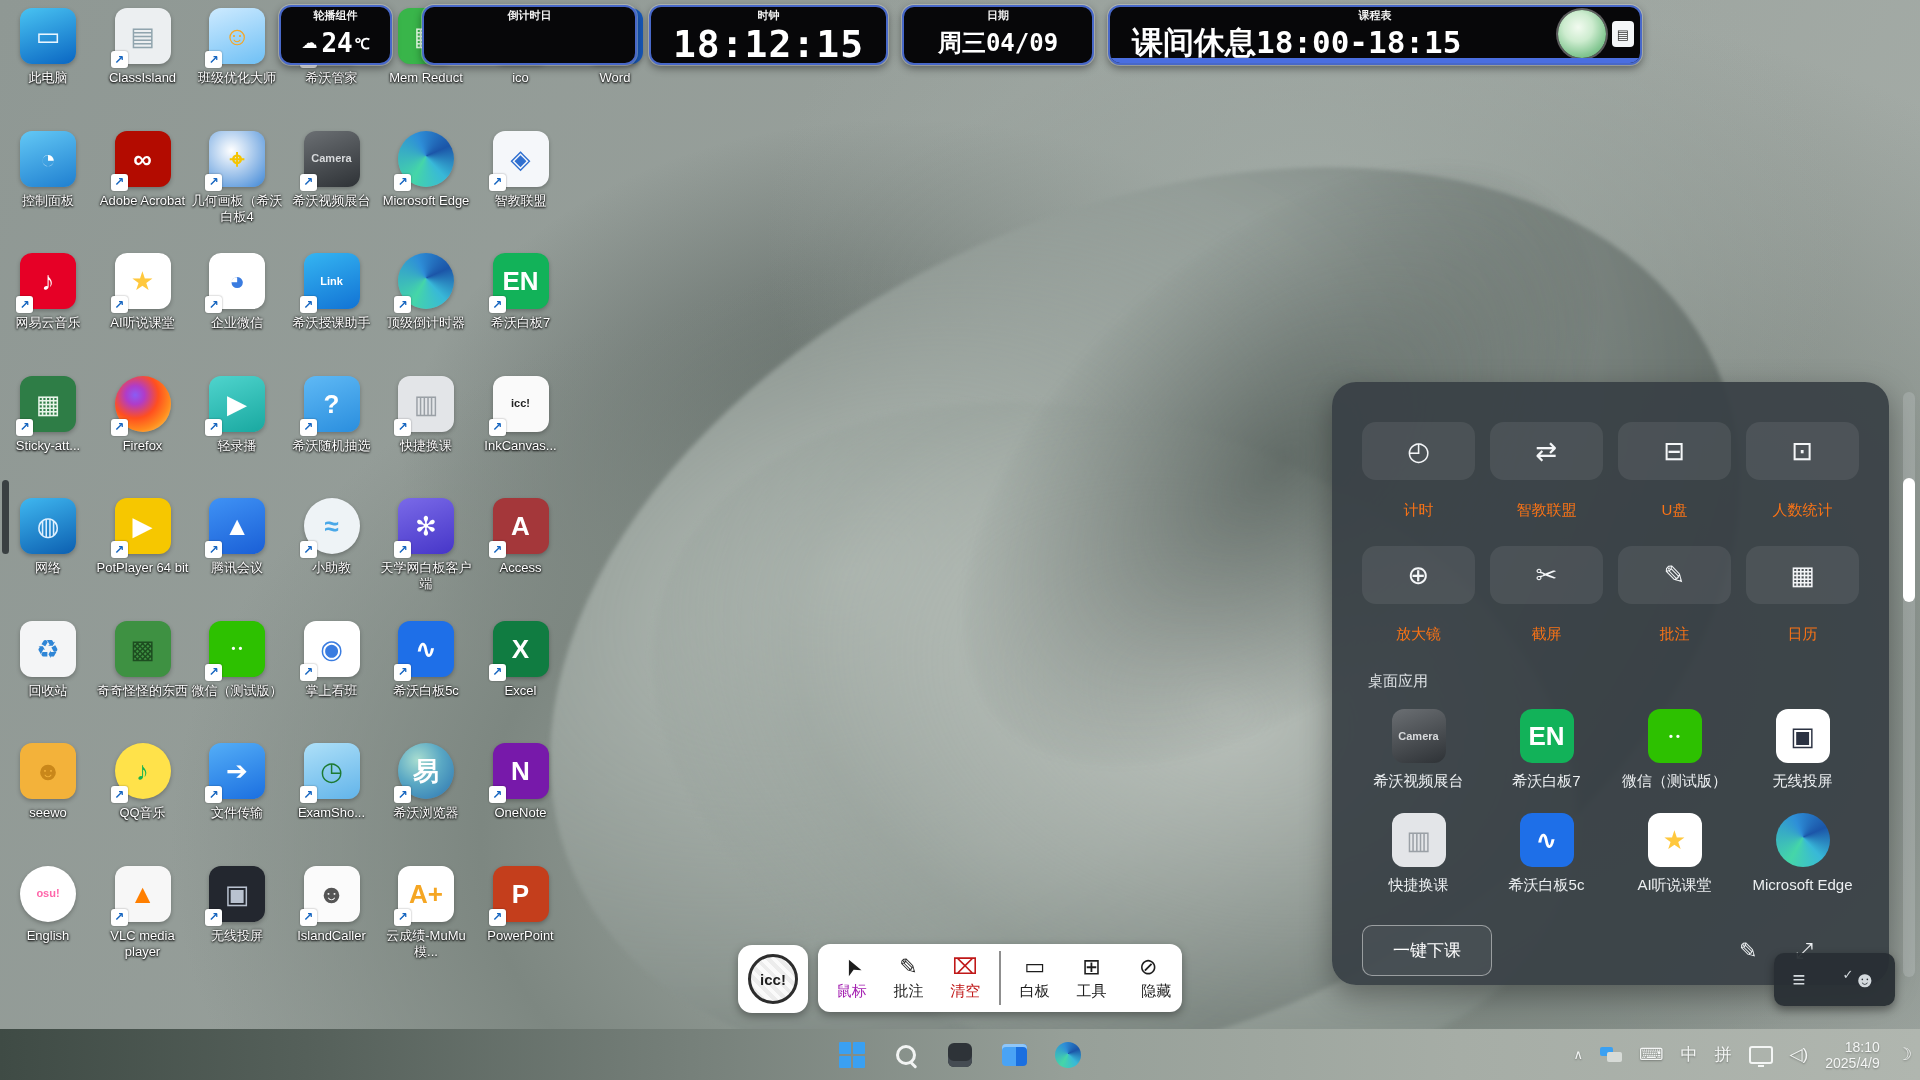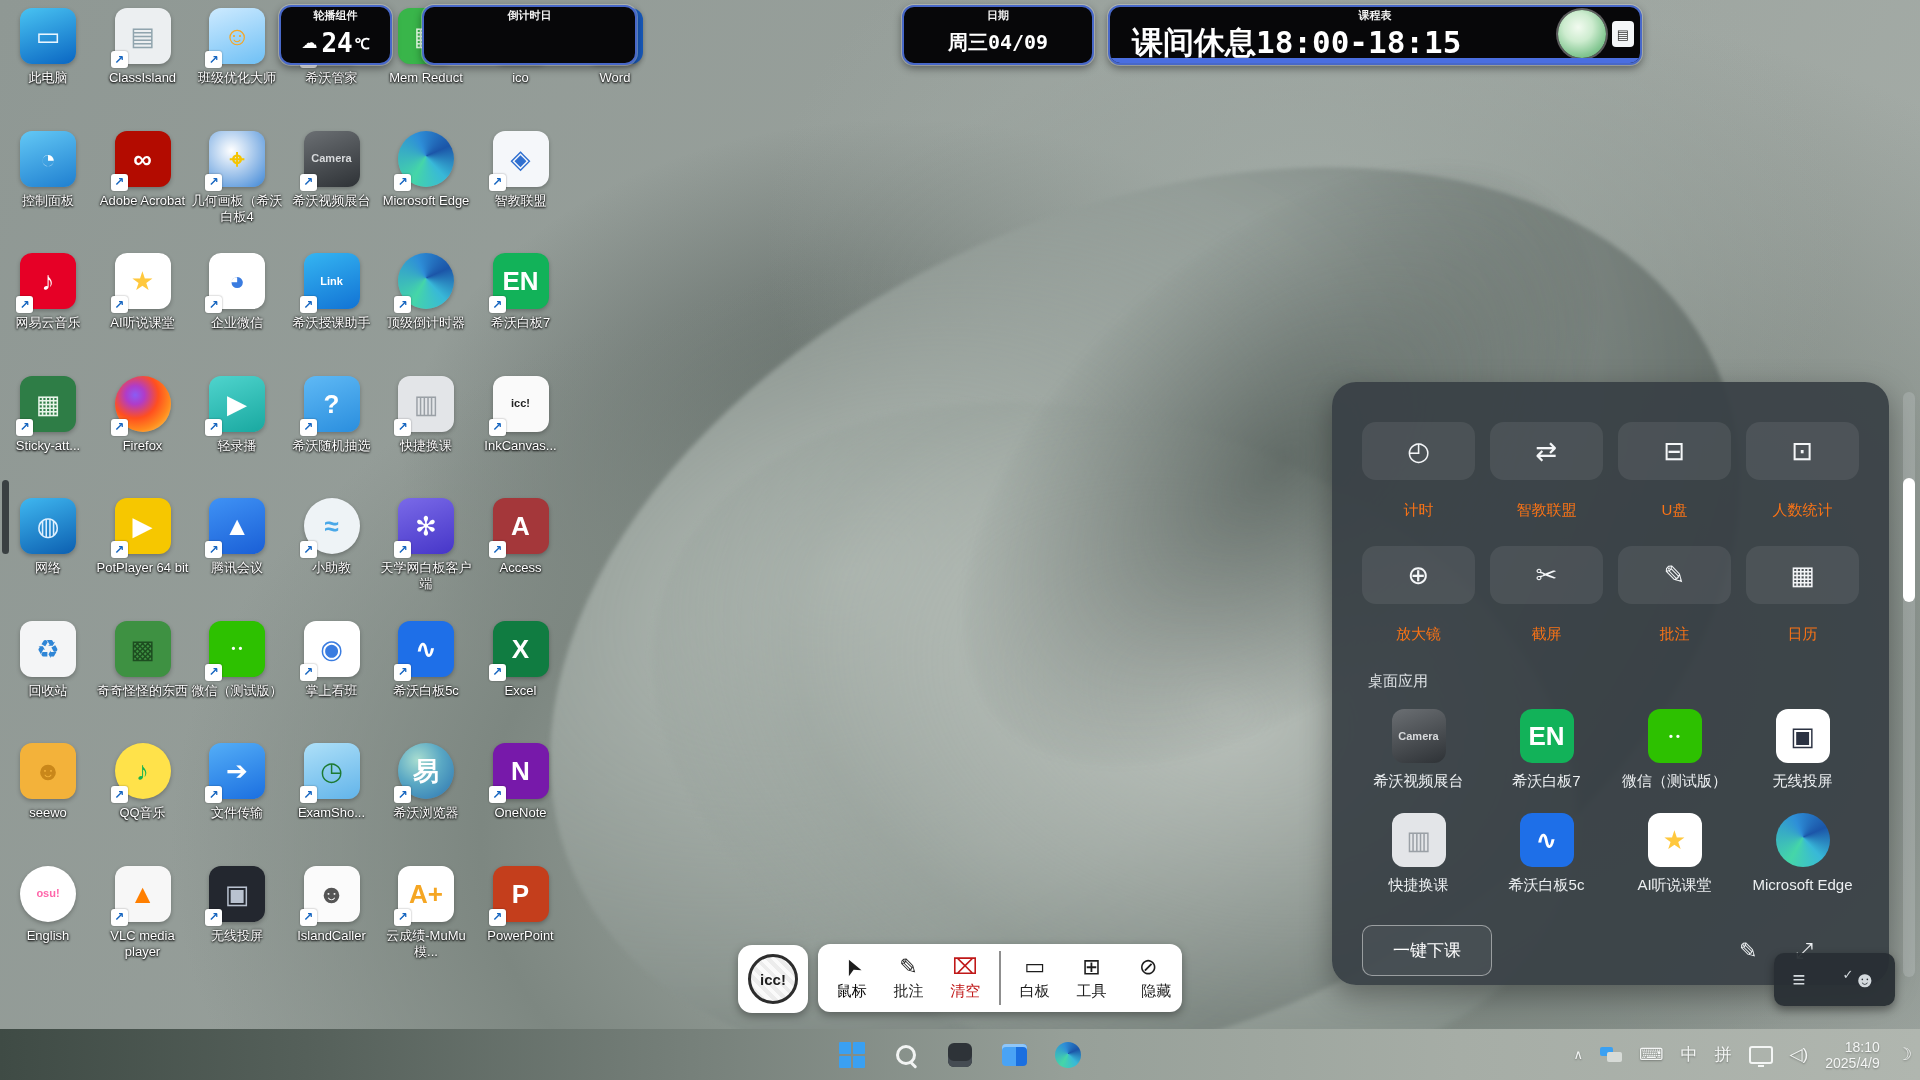--- a/index.html
+++ b/index.html
@@ -28,21 +28,21 @@
     font-family:"DejaVu Sans Mono",monospace;font-weight:bold;}
   #w-carousel{left:279px;top:5px;width:109px;height:56px;}
   #w-carousel .wbody{font-size:26px;letter-spacing:0;}
   #w-carousel .cloud{font-family:"DejaVu Sans",sans-serif;font-size:16px;margin-right:4px;}
   #w-carousel .unit{font-size:15px;margin-left:2px;}
   #w-countdown{left:422px;top:5px;width:211px;height:56px;}
   #w-countdown .wbody{font-size:27px;color:#ff1f1f;letter-spacing:0;}
   #w-clock{left:649px;top:5px;width:235px;height:56px;}
   #w-clock .wbody{font-size:38px;letter-spacing:1px;}
   #w-date{left:902px;top:5px;width:188px;height:56px;}
-  #w-date .wbody{font-size:20px;text-align:center;}
+  #w-date .wbody{font-size:24px;text-align:center;}
   #w-schedule{left:1108px;top:5px;width:530px;height:56px;}
   #w-schedule .wbody{font-size:31px;justify-content:flex-start;padding-left:22px;box-sizing:border-box;}
   #w-schedule .bluebar{position:absolute;left:0;right:0;bottom:0;height:5px;background:#4a6ee0;}
   #w-schedule .avatar{position:absolute;right:34px;top:3px;width:48px;height:48px;border-radius:50%;
     background:radial-gradient(circle at 42% 36%, #f2fbf0 0%, #cdeccf 35%, #86c894 68%, #55a066 100%);
     box-shadow:0 0 0 2px rgba(255,255,255,.35);}
   #w-schedule .mini{position:absolute;right:6px;top:14px;width:22px;height:26px;border-radius:4px;background:#f4f6f8;
     color:#333;font-size:13px;display:flex;align-items:center;justify-content:center;}
 
   
@@ -475,20 +475,24 @@
     <div class="wtitle">轮播组件</div>
     <div class="wbody">
       <span class="cloud">☁</span>
       <span>24</span>
       <span class="unit">℃</span>
     </div>
   </div>
   <div class="widget" id="w-countdown">
     <div class="wtitle">倒计时日</div>
   </div>
+  <div class="widget" id="w-clock">
+    <div class="wtitle">时钟</div>
+    <div class="wbody">18:12:15</div>
+  </div>
   <div class="widget" id="w-date">
     <div class="wtitle">日期</div>
     <div class="wbody">周三04/09</div>
   </div>
   <div class="widget" id="w-schedule">
     <div class="wtitle">课程表</div>
     <div class="wbody">课间休息18:00-18:15</div>
     <div class="avatar"></div>
     <div class="mini">▤</div>
     <div class="bluebar"></div>
@@ -591,21 +595,21 @@
 
   <div id="cornerbox">
     <span>≡</span>
     <span><i class="chk">✓</i><span>☻</span></span>
   </div>
 
   <div id="iccbox">
     <div id="icclogo">icc!</div>
   </div>
   <div id="floatbar">
-      <div class="fitem"><span class="figlyph" style="color: rgb(29, 29, 29); transform: rotate(-115deg); display: inline-block;">➤</span><span class="flabel" style="color: #000000;">鼠标</span></div>
+      <div class="fitem"><span class="figlyph" style="color: rgb(29, 29, 29); transform: rotate(-115deg); display: inline-block;">➤</span><span class="flabel" style="color: #a21caf;">鼠标</span></div>
       <div class="fitem"><span class="figlyph" style="color: rgb(29, 29, 29); display: inline-block;">✎</span><span class="flabel" style="color: rgb(29, 29, 29);">批注</span></div>
       <div class="fitem"><span class="figlyph" style="color: rgb(192, 24, 24); display: inline-block;">⌧</span><span class="flabel" style="color: rgb(192, 24, 24);">清空</span></div>
       <div class="fdiv"></div>
       <div class="fitem"><span class="figlyph" style="color: rgb(29, 29, 29); display: inline-block;">▭</span><span class="flabel" style="color: rgb(29, 29, 29);">白板</span></div>
       <div class="fitem"><span class="figlyph" style="color: rgb(29, 29, 29); display: inline-block;">⊞</span><span class="flabel" style="color: rgb(29, 29, 29);">工具</span></div>
       <div class="fitem"><span class="figlyph" style="color: rgb(29, 29, 29); display: inline-block;">⊘</span><span class="flabel" style="color: rgb(29, 29, 29); text-align: right;">隐藏</span></div>
     </div>
 
   <div id="rtrack"></div>
   <div id="rthumb"></div>

